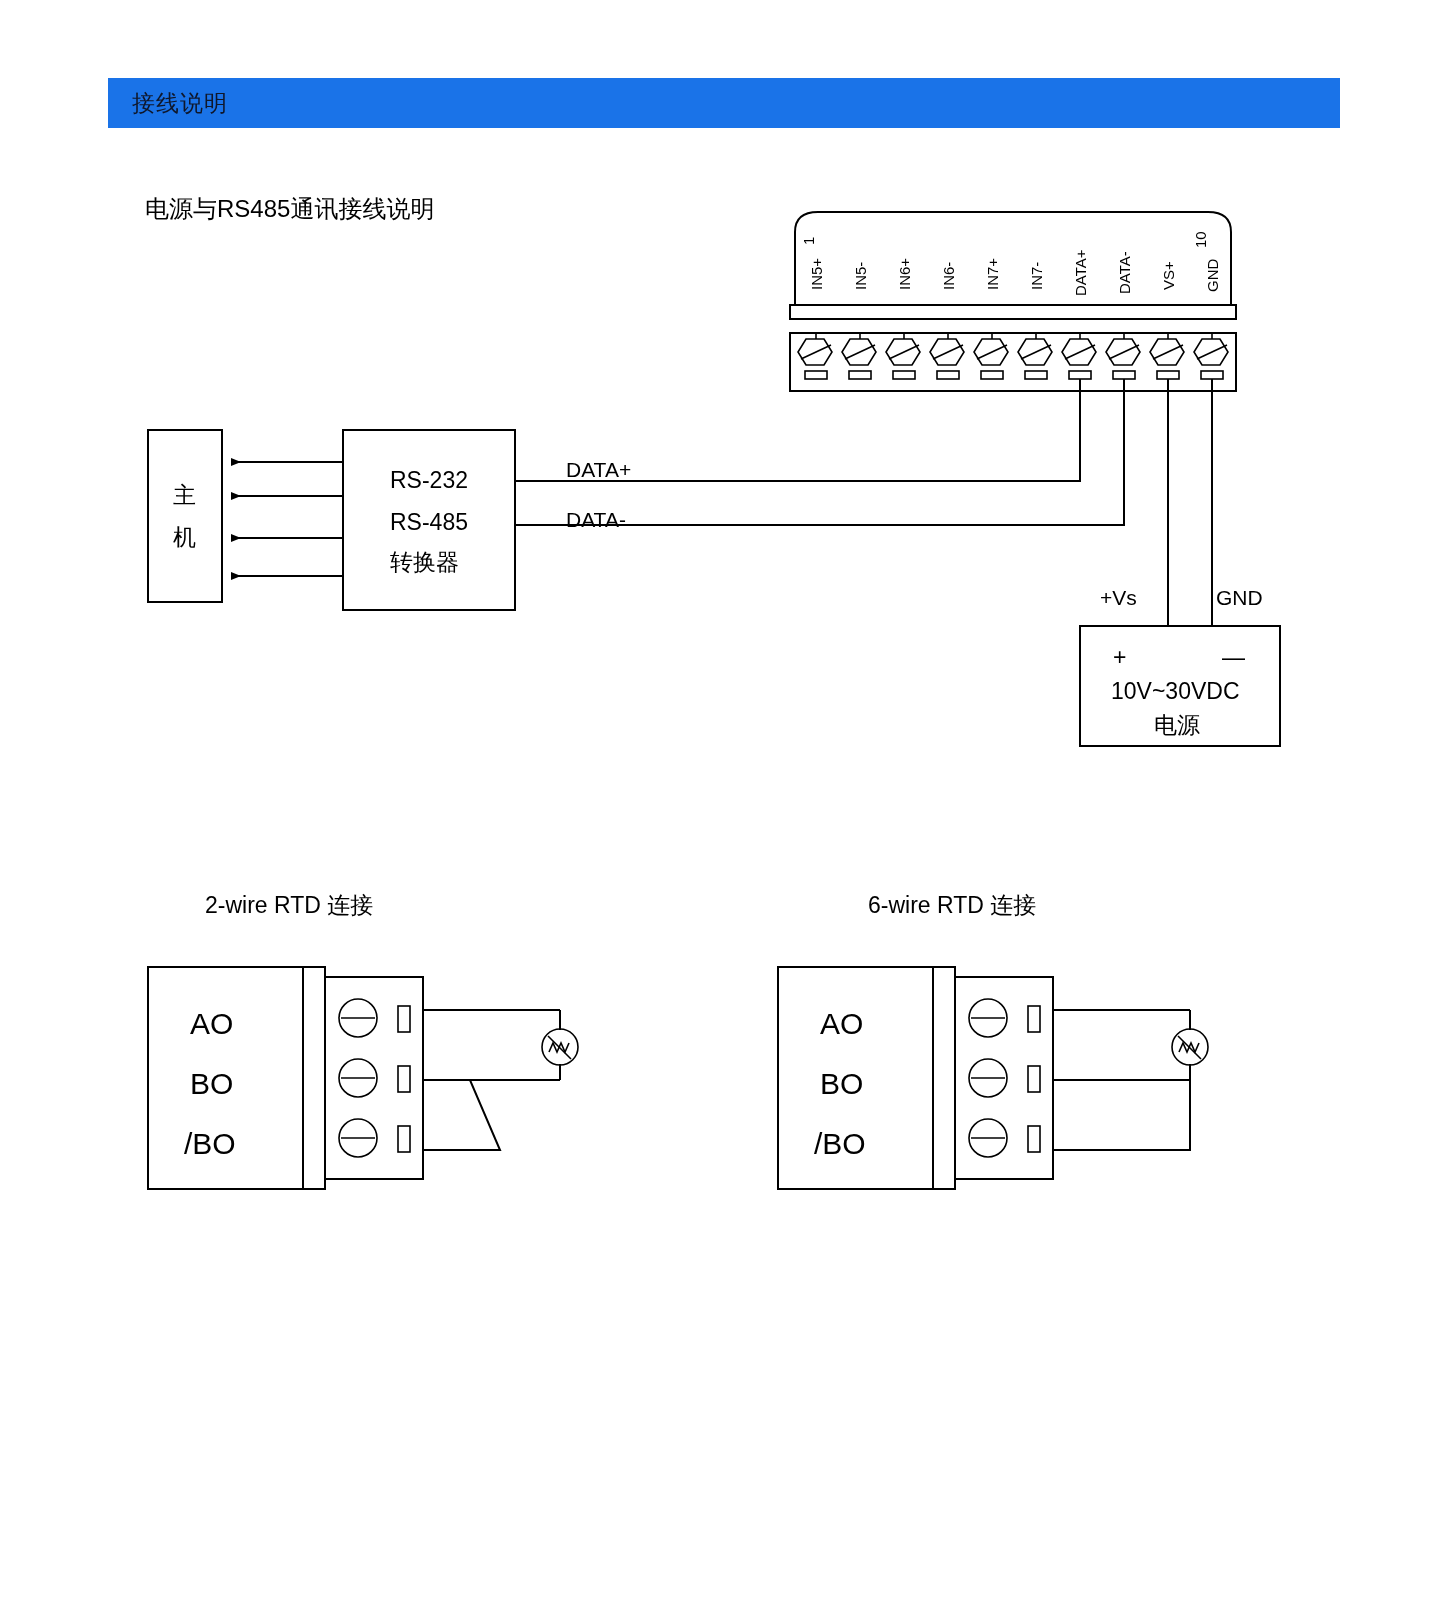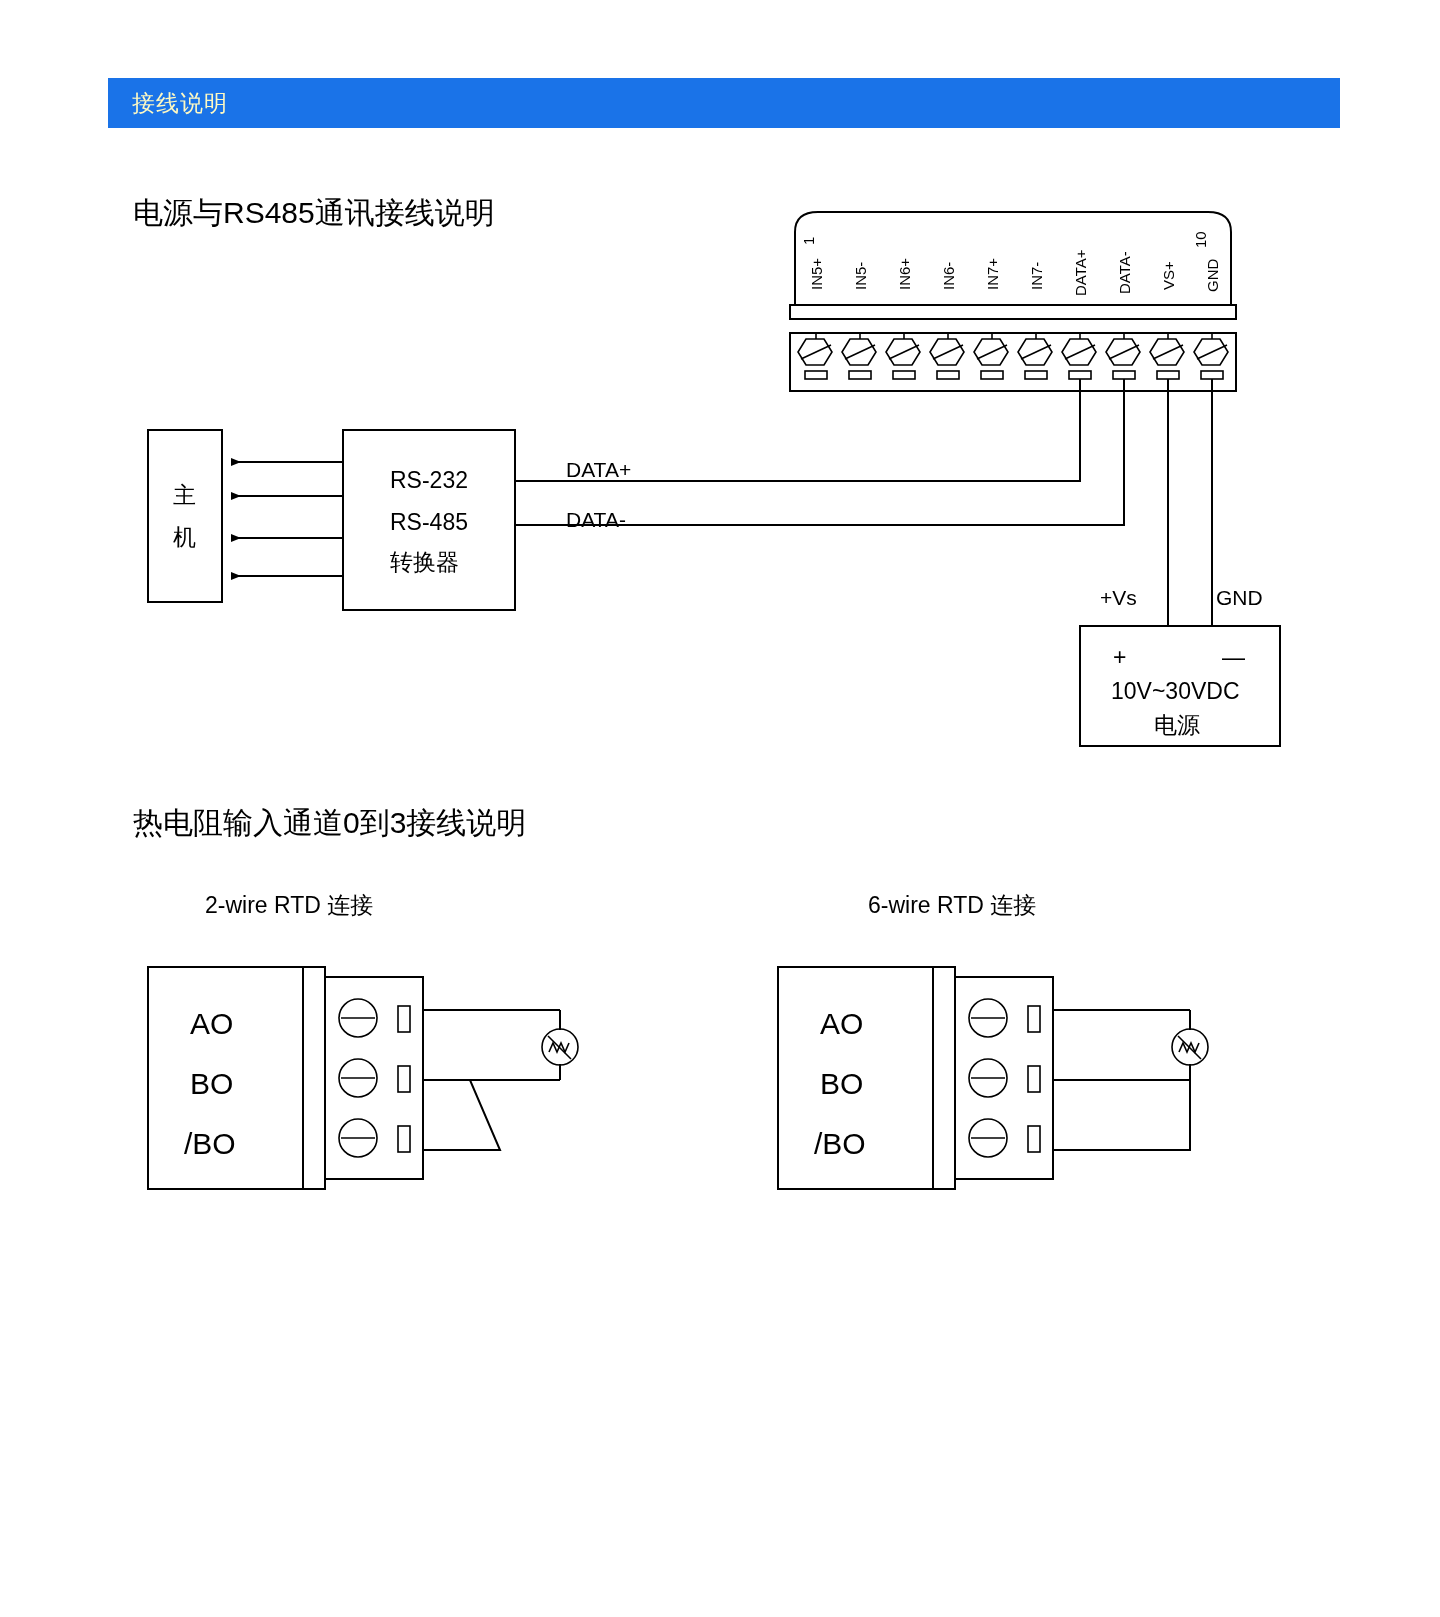--- a/index.html
+++ b/index.html
@@ -9,26 +9,26 @@
     color:#000;position:relative;overflow:hidden;
   }
   .page{position:relative;width:1440px;height:1617px;}
 
   
   .header-bar{
     position:absolute;left:108px;top:78px;width:1232px;height:50px;
     background:#1a73e8;display:flex;align-items:center;
   }
   .header-bar .title{
-    color:#fef9c3;font-size:23px;letter-spacing:1px;padding-left:24px;
+    color:#0f172a;font-size:23px;letter-spacing:1px;padding-left:24px;
   }
 
   
   .caption{
-    position:absolute;font-size:30px;color:#000;white-space:nowrap;
+    position:absolute;font-size:24px;color:#000;white-space:nowrap;margin-left:12px;
   }
   #cap-power{left:133px;top:193px;}
   #cap-rtd{left:133px;top:803px;}
 
   
   .subcap{position:absolute;font-size:23px;white-space:nowrap;}
   #subcap-2wire{left:205px;top:890px;}
   #subcap-3wire{left:868px;top:890px;}
 
   
@@ -44,21 +44,20 @@
 </head>
 <body>
 
 <div class="page">
 
   <div class="header-bar">
     <span class="title">接线说明</span>
   </div>
 
   <div class="caption" id="cap-power">电源与RS485通讯接线说明</div>
-  <div class="caption" id="cap-rtd">热电阻输入通道0到3接线说明</div>
   <div class="subcap" id="subcap-2wire">2-wire RTD 连接</div>
   <div class="subcap" id="subcap-3wire">6-wire RTD 连接</div>
 
   <svg class="layer" viewBox="0 0 1440 1617">
 
     <g>
 
       <path class="stroke" d="M 795,305 L 795,232 Q 795,212 818,212 L 1208,212 Q 1231,212 1231,232 L 1231,305 Z"></path>
       <rect class="stroke" x="790" y="305" width="446" height="14"></rect>
       <rect class="stroke" x="790" y="333" width="446" height="58"></rect>

